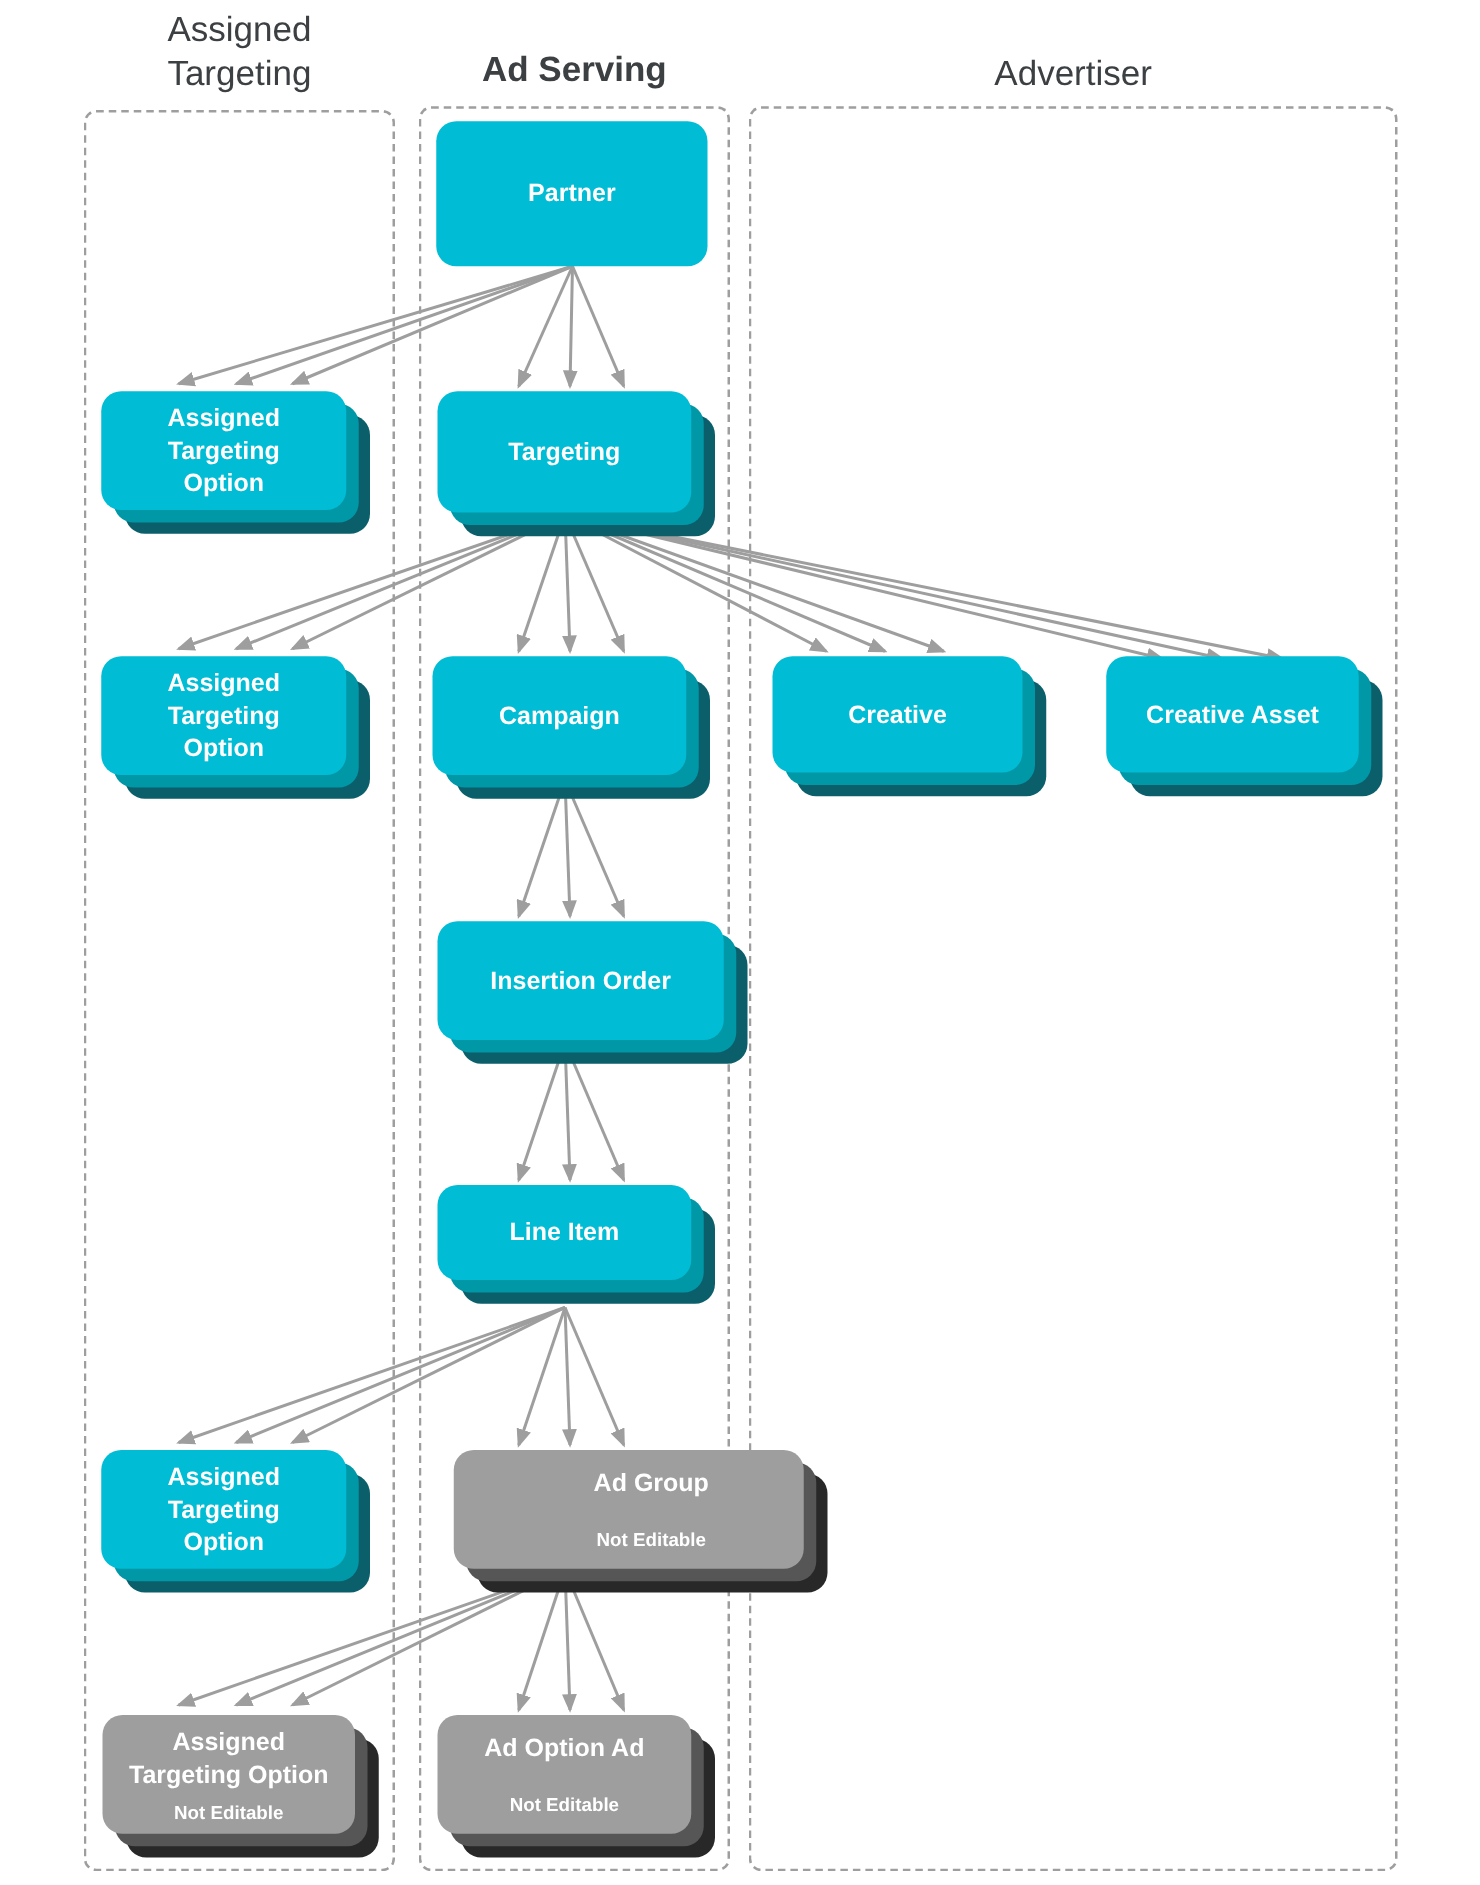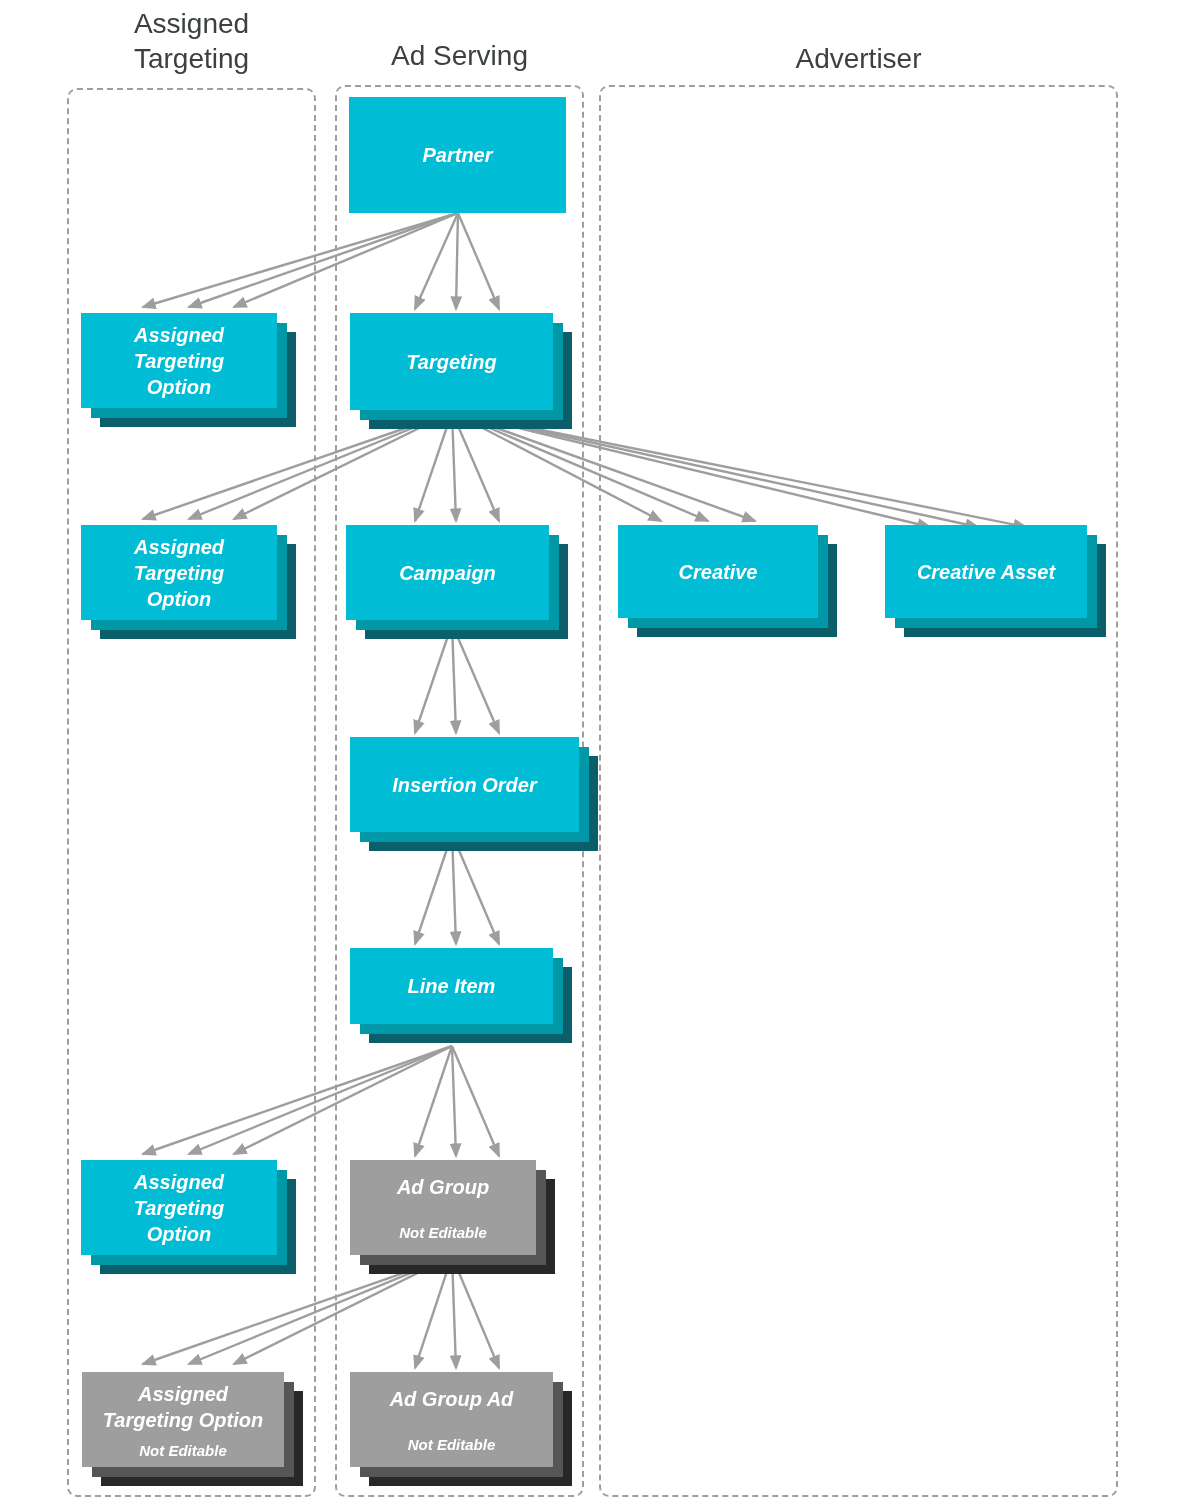--- a/index.html
+++ b/index.html
@@ -7,48 +7,48 @@
        font-family:"Liberation Sans", sans-serif;}
 
   .col{position:absolute;border:2px dashed #9E9E9E;border-radius:10px;z-index:1;background:transparent;}
   #col-assigned-targeting{left:67px;top:88px;width:245px;height:1405px;}
   #col-ad-serving{left:335px;top:85px;width:245px;height:1408px;}
   #col-creatives{left:599px;top:85px;width:515px;height:1408px;}
 
   .col-title{position:absolute;text-align:center;font-size:28px;line-height:35px;
              color:#3C4043;white-space:pre-line;z-index:2;}
   #t-assigned-targeting{left:67px;width:249px;top:6px;}
-  #t-ad-serving{left:335px;width:249px;top:38px;}
+  #t-ad-serving{left:335px;width:249px;top:38px;font-weight:bold;}
   #t-creatives{left:599px;width:519px;top:41px;}
 
   svg#arrows{position:absolute;left:0;top:0;z-index:2;pointer-events:none;}
   .edge{stroke:#9E9E9E;stroke-width:2.4;}
 
-  .node{position:absolute;border-radius:0;display:flex;flex-direction:column;
-        align-items:center;justify-content:center;z-index:3;font-style:italic;}
+  .node{position:absolute;border-radius:16px;display:flex;flex-direction:column;
+        align-items:center;justify-content:center;z-index:3;}
   .teal{background:#00BCD4;box-shadow:10px 10px 0 0 #0097A7,19px 19px 0 0 #0B5F6B;}
   .teal.single{box-shadow:none;}
   .gray{background:#9E9E9E;box-shadow:10px 10px 0 0 #565656,19px 19px 0 0 #282828;}
   .nlabel{color:#FFFFFF;font-weight:bold;font-size:20px;line-height:26px;
           text-align:center;white-space:pre-line;}
   .nsub{color:#FFFFFF;font-weight:bold;font-size:15px;text-align:right;}
   .has-sub{gap:24px;}
   #n-assigned-targeting-option-4.has-sub{gap:9px;}
 
   #n-partner{left:349px;top:97px;width:217px;height:116px;}
   #n-assigned-targeting-option-1{left:81px;top:313px;width:196px;height:95px;}
   #n-advertiser{left:350px;top:313px;width:203px;height:97px;}
   #n-assigned-targeting-option-2{left:81px;top:525px;width:196px;height:95px;}
   #n-campaign{left:346px;top:525px;width:203px;height:95px;}
   #n-creative{left:618px;top:525px;width:200px;height:93px;}
   #n-creative-asset{left:885px;top:525px;width:202px;height:93px;}
   #n-insertion-order{left:350px;top:737px;width:229px;height:95px;}
   #n-line-item{left:350px;top:948px;width:203px;height:76px;}
   #n-assigned-targeting-option-3{left:81px;top:1160px;width:196px;height:95px;}
-  #n-ad-group{left:350px;top:1160px;width:186px;height:95px;}
+  #n-ad-group{left:363px;top:1160px;width:244px;height:95px;padding-left:36px;}
   #n-assigned-targeting-option-4{left:82px;top:1372px;width:202px;height:95px;}
   #n-ad-group-ad{left:350px;top:1372px;width:203px;height:95px;}
 </style>
 </head>
 <body>
 
 <div class="col-title" id="t-assigned-targeting">Assigned
 Targeting</div>
 <div class="col-title" id="t-ad-serving">Ad Serving</div>
 <div class="col-title" id="t-creatives">Advertiser</div>
@@ -152,15 +152,15 @@
   <span class="nsub">Not Editable</span>
 </div>
 
 <div class="node gray has-sub" id="n-assigned-targeting-option-4">
   <span class="nlabel">Assigned
 Targeting Option</span>
   <span class="nsub">Not Editable</span>
 </div>
 
 <div class="node gray has-sub" id="n-ad-group-ad">
-  <span class="nlabel">Ad Group Ad</span>
+  <span class="nlabel">Ad Option Ad</span>
   <span class="nsub">Not Editable</span>
 </div>
 
 </body></html>

